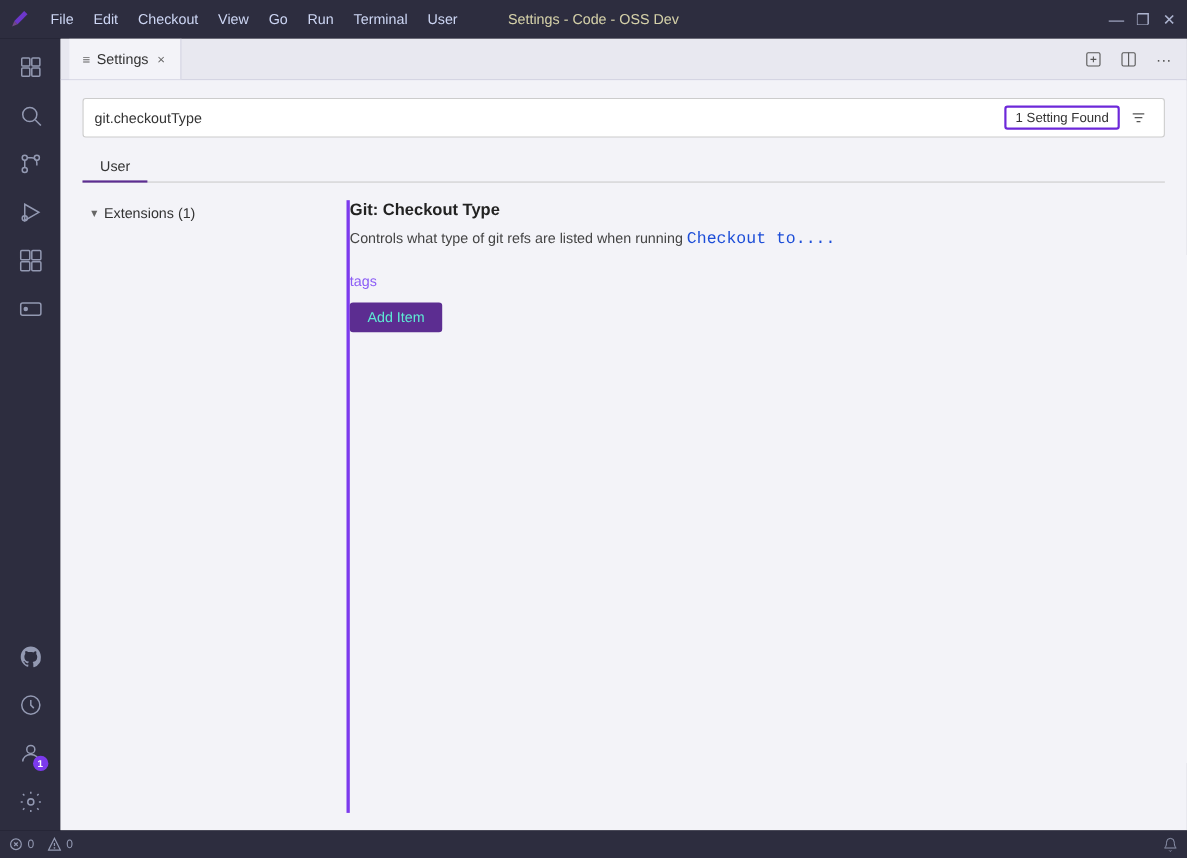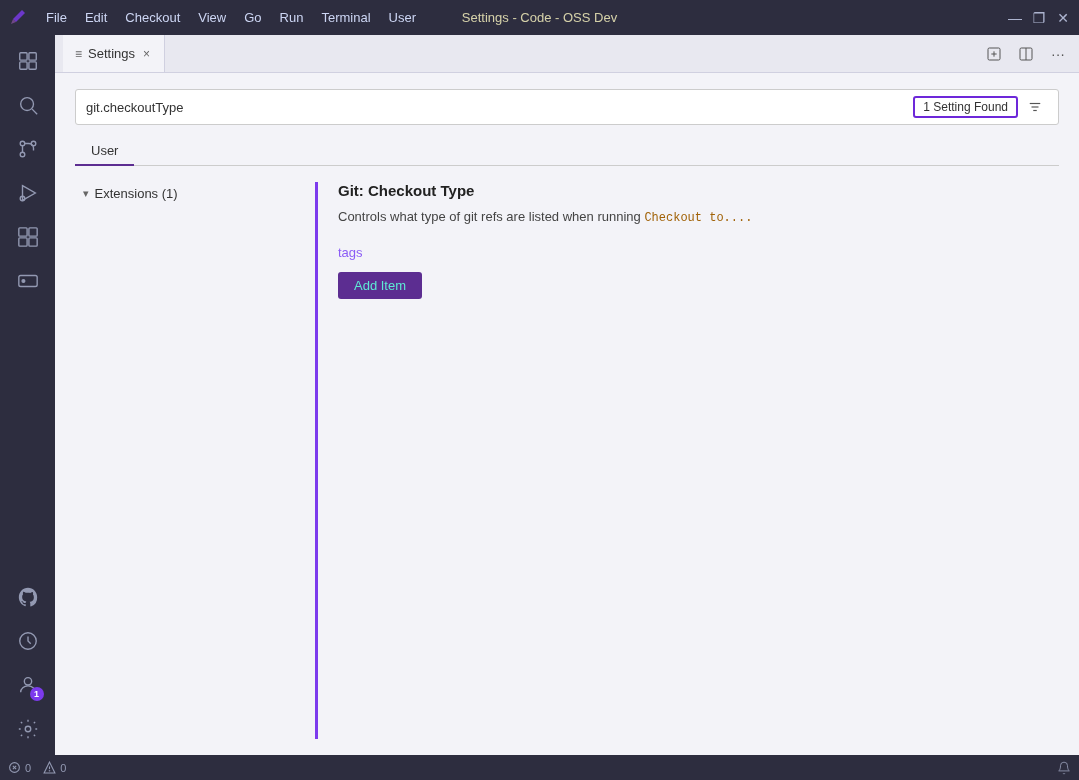--- a/index.html
+++ b/index.html
@@ -277,41 +277,40 @@
       color: #666;
     }
     .tree-child {
       padding-left: 32px;
     }
 
     
     .settings-panel {
       flex: 1;
       border-left: 3px solid #7c3aed;
-      padding-left: 20px;
     }
     .setting-title {
       font-size: 15px;
       font-weight: 500;
       color: #222;
       margin-bottom: 8px;
     }
     .setting-title span {
       font-weight: 700;
     }
     .setting-desc {
       font-size: 13px;
       color: #444;
       margin-bottom: 14px;
       line-height: 1.5;
     }
     .setting-desc code {
-      color: #a16207;
+      color: #1d4ed8;
       font-family: 'Courier New', monospace;
-      font-size: 12px;
+      font-size: 15px;
     }
     .setting-list-item {
       display: flex;
       align-items: center;
       padding: 4px 0;
       font-size: 13px;
       color: #8b5cf6;
     }
     .add-item-btn {
       display: inline-block;

